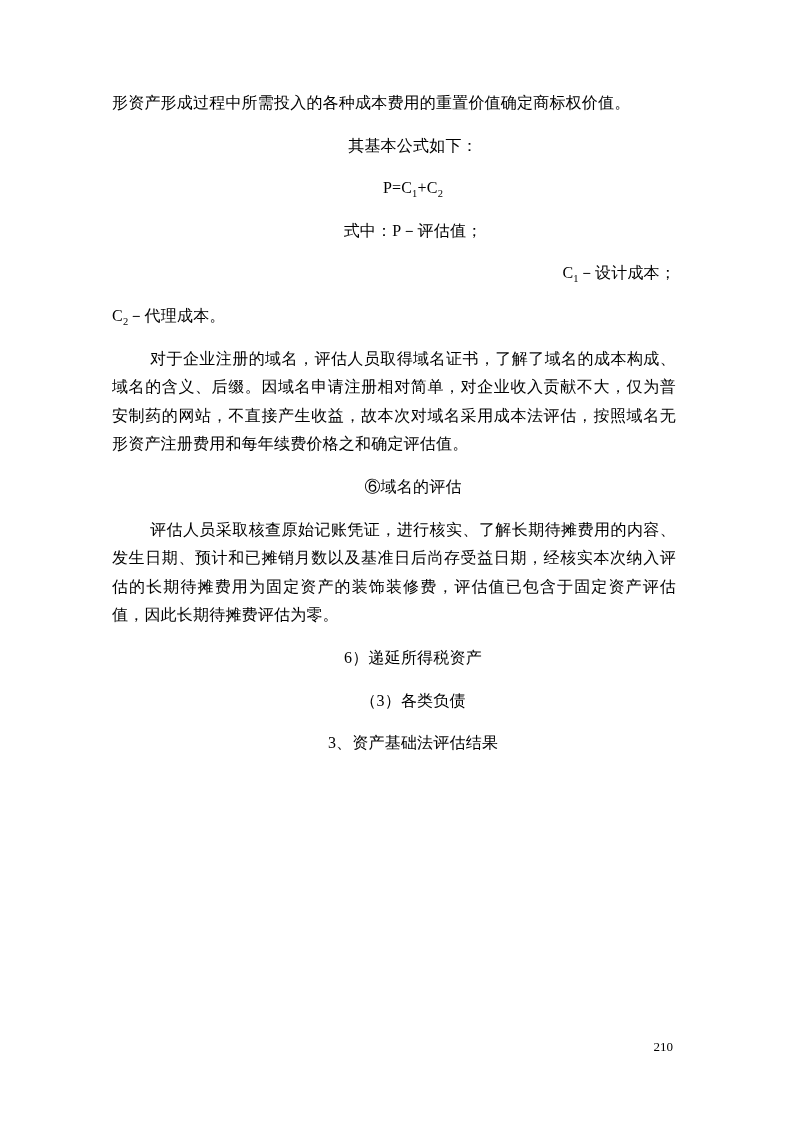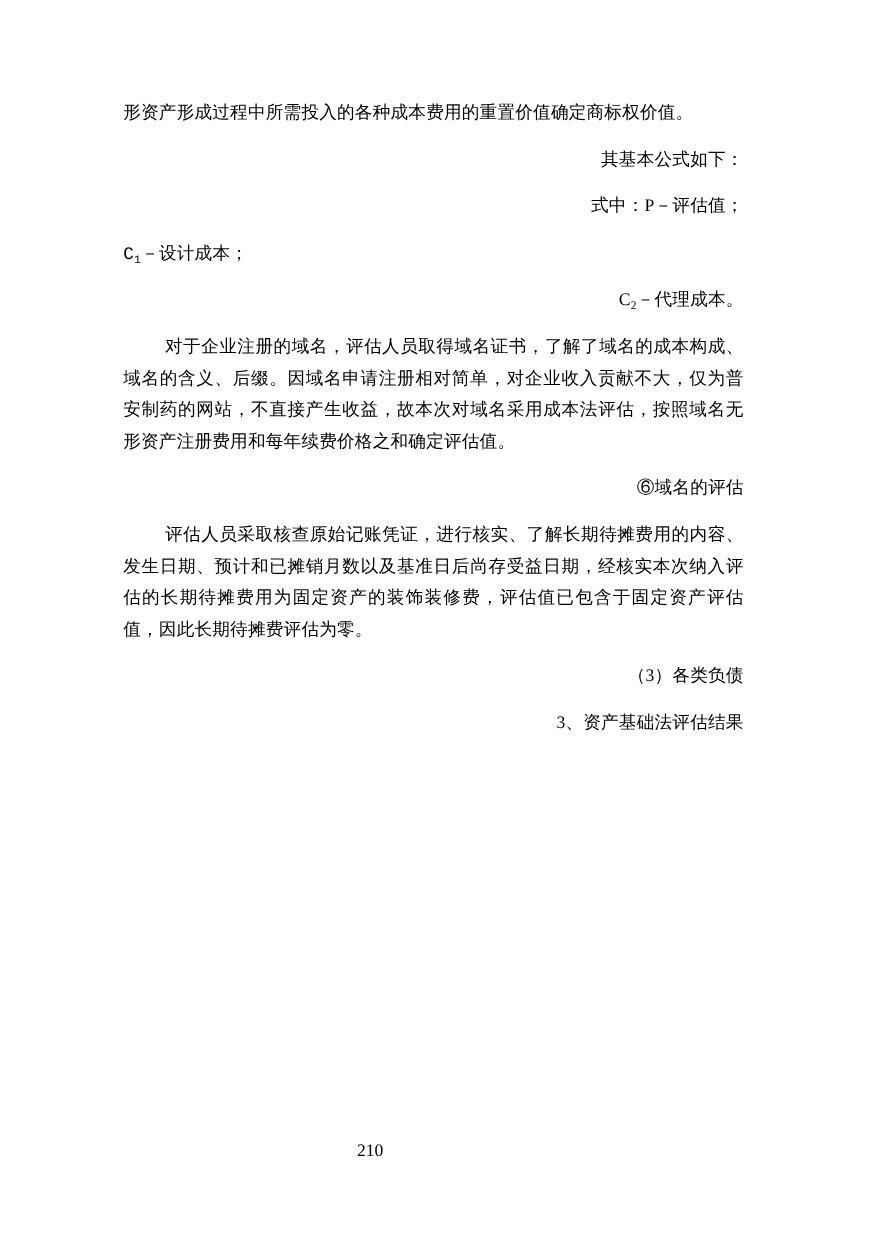--- a/index.html
+++ b/index.html
@@ -26,61 +26,63 @@
     font-size: 16px;
     line-height: 28.6px;
     text-align: justify;
     letter-spacing: 0.2px;
   }
   .doc p {
     margin: 0 0 14px 0;
     padding: 0;
   }
   .indent { text-indent: 38px; }
-  .c1-line { padding-left: 128px; text-align: left; font-family: Liberation Mono, monospace; }
-  .c2-line { padding-left: 88px; text-align: right; }
-  .formula-line, .heading-line { text-align: right; }
+  .c1-line { padding-left: 128px; text-align: right; }
+  .c2-line { padding-left: 88px; text-align: left; }
+  .formula-line, .heading-line { text-align: center; }
   sub {
     font-size: 10.5px;
     line-height: 0;
   }
   .page-number {
     position: absolute;
     top: 1038px;
     left: 0;
     width: 673px;
-    text-align: center;
-    font-size: 16px;
+    text-align: right;
+    font-size: 13px;
     line-height: 18px;
   }
 </style>
 </head>
 <body>
 
 <div class="page">
   <div class="doc">
 
     <p>形资产形成过程中所需投入的各种成本费用的重置价值确定商标权价值。</p>
 
     <p class="indent heading-line">其基本公式如下：</p>
 
+    <p class="indent formula-line"><span>P=C</span><sub>1</sub><span>+C</span><sub>2</sub></p>
 
     <p class="indent heading-line">式中：P－评估值；</p>
 
     <p class="c1-line"><span>C</span><sub>1</sub><span>－设计成本；</span></p>
 
     <p class="c2-line"><span>C</span><sub>2</sub><span>－代理成本。</span></p>
 
     <p class="indent">对于企业注册的域名，评估人员取得域名证书，了解了域名的成本构成、域名的含义、后缀。因域名申请注册相对简单，对企业收入贡献不大，仅为普安制药的网站，不直接产生收益，故本次对域名采用成本法评估，按照域名无形资产注册费用和每年续费价格之和确定评估值。</p>
 
     <p class="indent heading-line">⑥域名的评估</p>
 
 
     <p class="indent">评估人员采取核查原始记账凭证，进行核实、了解长期待摊费用的内容、发生日期、预计和已摊销月数以及基准日后尚存受益日期，经核实本次纳入评估的长期待摊费用为固定资产的装饰装修费，评估值已包含于固定资产评估值，因此长期待摊费评估为零。</p>
 
+    <p class="indent heading-line">6）递延所得税资产</p>
 
 
     <p class="indent heading-line">（3）各类负债</p>
 
 
     <p class="indent heading-line">3、资产基础法评估结果</p>
 
 
   </div>
 

